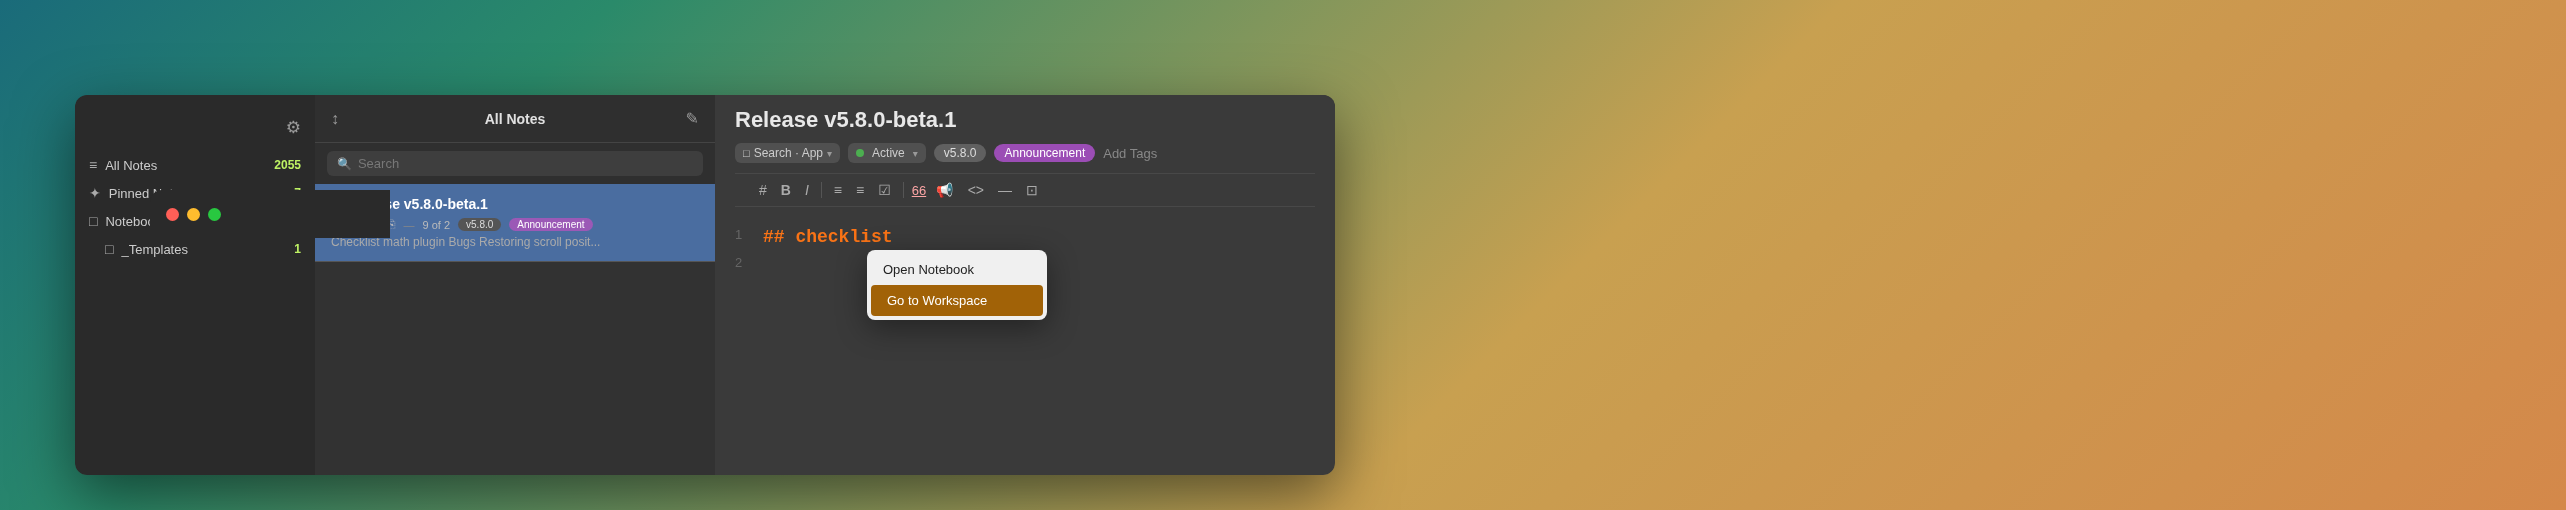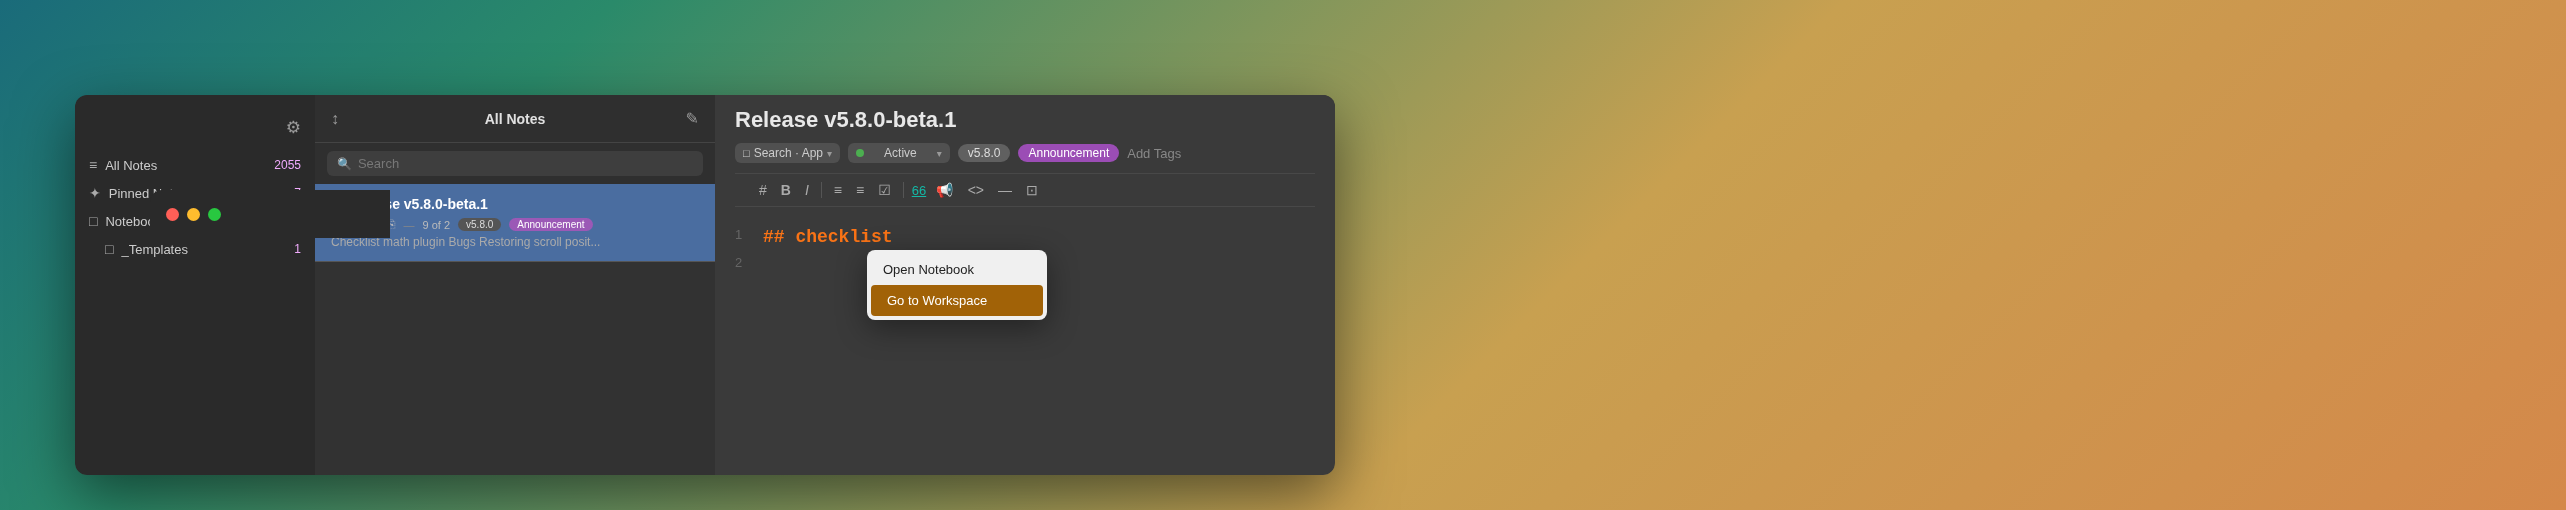--- a/index.html
+++ b/index.html
@@ -57,22 +57,23 @@
       margin-right: 8px;
       font-size: 14px;
       color: #aaa;
     }
 
     .sidebar-item-label {
       flex: 1;
     }
 
     .sidebar-item-count {
-      color: #f0abfc;
-      font-size: 12px;
+      color: #bef264;
+      font-size: 12px;
+      font-weight: bold;
     }
 
     .sidebar-item-add {
       color: #666;
       font-size: 14px;
     }
 
     
     .note-list-panel {
       width: 400px;
@@ -242,21 +243,21 @@
       font-size: 12px;
       color: #ccc;
       cursor: pointer;
     }
 
     .meta-badge-chevron { color: #999; font-size: 10px; }
 
     .active-badge {
       display: flex;
       align-items: center;
-      gap: 20px;
+      gap: 8px;
       background: #505050;
       border-radius: 6px;
       padding: 3px 8px;
       font-size: 12px;
       color: #ccc;
       cursor: pointer;
     }
 
     .active-dot { width: 8px; height: 8px; border-radius: 50%; background: #4caf50; }
 
@@ -299,21 +300,21 @@
     }
 
     .toolbar-separator {
       width: 1px;
       height: 16px;
       background: #555;
       margin: 0 2px;
     }
 
     .toolbar-number {
-      color: #14b8a6;
+      color: #fca5a5;
       font-size: 13px;
       text-decoration: underline;
     }
 
     .editor-content {
       flex: 1;
       padding: 12px 20px;
       color: #e0e0e0;
       font-size: 14px;
     }

